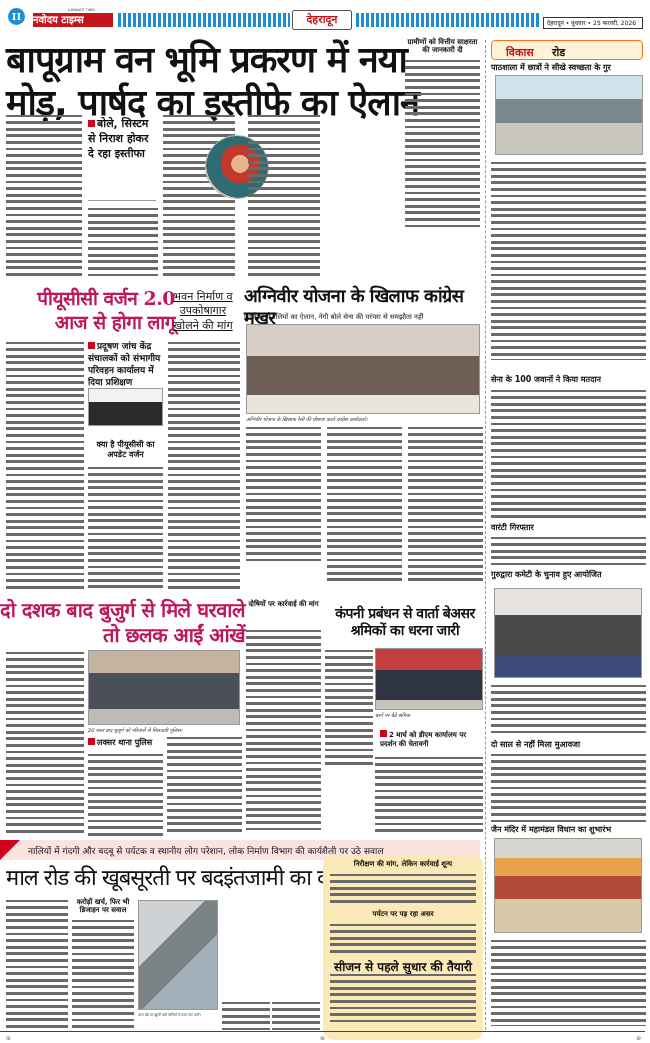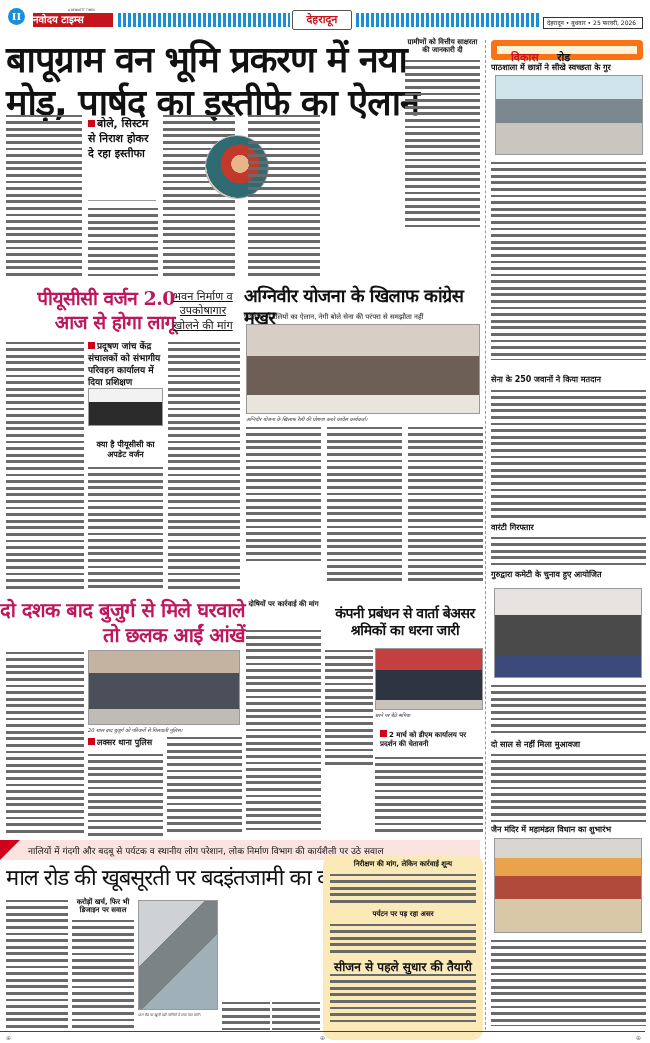--- a/index.html
+++ b/index.html
@@ -18,21 +18,21 @@
   .bodytext { background: repeating-linear-gradient(180deg, transparent 0 1.6px, #6a6a6a 1.6px 4.4px, transparent 4.4px 6.6px); }
   .bullet-hl { font: bold 11px/1.35 "DejaVu Sans", sans-serif; color: #111; }
   .bullet-hl .sq { display: inline-block; width: 7px; height: 7px; background: #d0021b; margin-right: 2px; }
   .sub-hl { font: 11px/1.3 "DejaVu Sans", sans-serif; color: #111; text-align: center; }
   .hl-2 { font: bold 24px/1.25 "DejaVu Serif", serif; color: #be185d; text-align: right; letter-spacing: -0.5px; }
   .hl-3 { font: bold 22px/1.2 "DejaVu Sans", sans-serif; color: #111; letter-spacing: -0.5px; }
   .photo { background: linear-gradient(135deg, #8c7f74, #c9bcad 40%, #5b5b66 70%, #a39a8f); border: 1px solid #999; }
   .caption { font-size: 5px; color: #333; font-style: italic; }
   .vdiv { width: 0; border-left: 1px dashed #999; }
   .hdiv { height: 0; border-top: 1px solid #444; }
-  .right-col-head { left: 491px; top: 40px; width: 152px; height: 20px; border: 6px solid #f97316; border-radius: 4px; background: #fdf3d8; }
+  .right-col-head { left: 491px; top: 40px; width: 152px; height: 20px; border: 1px solid #f97316; border-radius: 4px; background: #fdf3d8; }
   .small-bold { font: bold 8px/1.2 "DejaVu Sans", sans-serif; color: #111; }
   .banner { left: 0; top: 840px; width: 480px; height: 20px; background: #fbe3e0; }
   .banner-tri { left: 0; top: 840px; width: 0; height: 0; border-top: 20px solid #d0021b; border-right: 20px solid transparent; }
   .box-yellow { left: 323px; top: 855px; width: 160px; height: 185px; background: #fbe9b7; border-radius: 10px; }
   .reg { font-size: 6px; color: #777; }
 </style>
 </head>
 <body>
 
 <div class="abs page-num">II</div>
@@ -61,21 +61,21 @@
 <div class="abs txt bodytext" style="left:405px;top:58px;width:75px;height:170px;"></div>
 
 <div class="abs right-col-head">
   <span style="position:absolute;left:14px;top:3px;font:bold 11px 'DejaVu Sans',sans-serif;color:#c4151c;">विकास</span>
   <span style="position:absolute;left:60px;top:3px;font:bold 11px 'DejaVu Sans',sans-serif;color:#111;">रोड</span>
 </div>
 <div class="abs small-bold" style="left:491px;top:63px;width:155px;">पाठशाला में छात्रों ने सीखे स्वच्छता के गुर</div>
 <div class="abs photo" style="left:495px;top:75px;width:148px;height:80px;background:linear-gradient(180deg,#cfe3ea 0 30%,#7c8890 30% 60%,#c9c6c0 60%);"></div>
 <div class="abs txt bodytext" style="left:491px;top:160px;width:155px;height:110px;"></div>
 <div class="abs txt bodytext" style="left:491px;top:272px;width:155px;height:88px;"></div>
-<div class="abs small-bold" style="left:491px;top:375px;width:155px;">सेना के 250 जवानों ने किया मतदान</div>
+<div class="abs small-bold" style="left:491px;top:375px;width:155px;">सेना के 100 जवानों ने किया मतदान</div>
 <div class="abs txt bodytext" style="left:491px;top:388px;width:155px;height:130px;"></div>
 <div class="abs small-bold" style="left:491px;top:523px;width:155px;">वारंटी गिरफ्तार</div>
 <div class="abs txt bodytext" style="left:491px;top:535px;width:155px;height:30px;"></div>
 <div class="abs small-bold" style="left:491px;top:570px;width:155px;">गुरुद्वारा कमेटी के चुनाव हुए आयोजित</div>
 <div class="abs photo" style="left:494px;top:588px;width:148px;height:90px;background:linear-gradient(180deg,#e6e3e0 0 30%,#4a4a4a 30% 75%,#3b4a7a 75%);"></div>
 <div class="abs txt bodytext" style="left:491px;top:683px;width:155px;height:50px;"></div>
 <div class="abs small-bold" style="left:491px;top:740px;width:155px;">दो साल से नहीं मिला मुआवजा</div>
 <div class="abs txt bodytext" style="left:491px;top:752px;width:155px;height:72px;"></div>
 <div class="abs small-bold" style="left:491px;top:825px;width:155px;">जैन मंदिर में महामंडल विधान का शुभारंभ</div>
 <div class="abs photo" style="left:494px;top:838px;width:148px;height:95px;background:linear-gradient(180deg,#d8d4cf 0 20%,#e9a34a 20% 40%,#b04a3a 40% 65%,#d9c8a8 65%);"></div>

